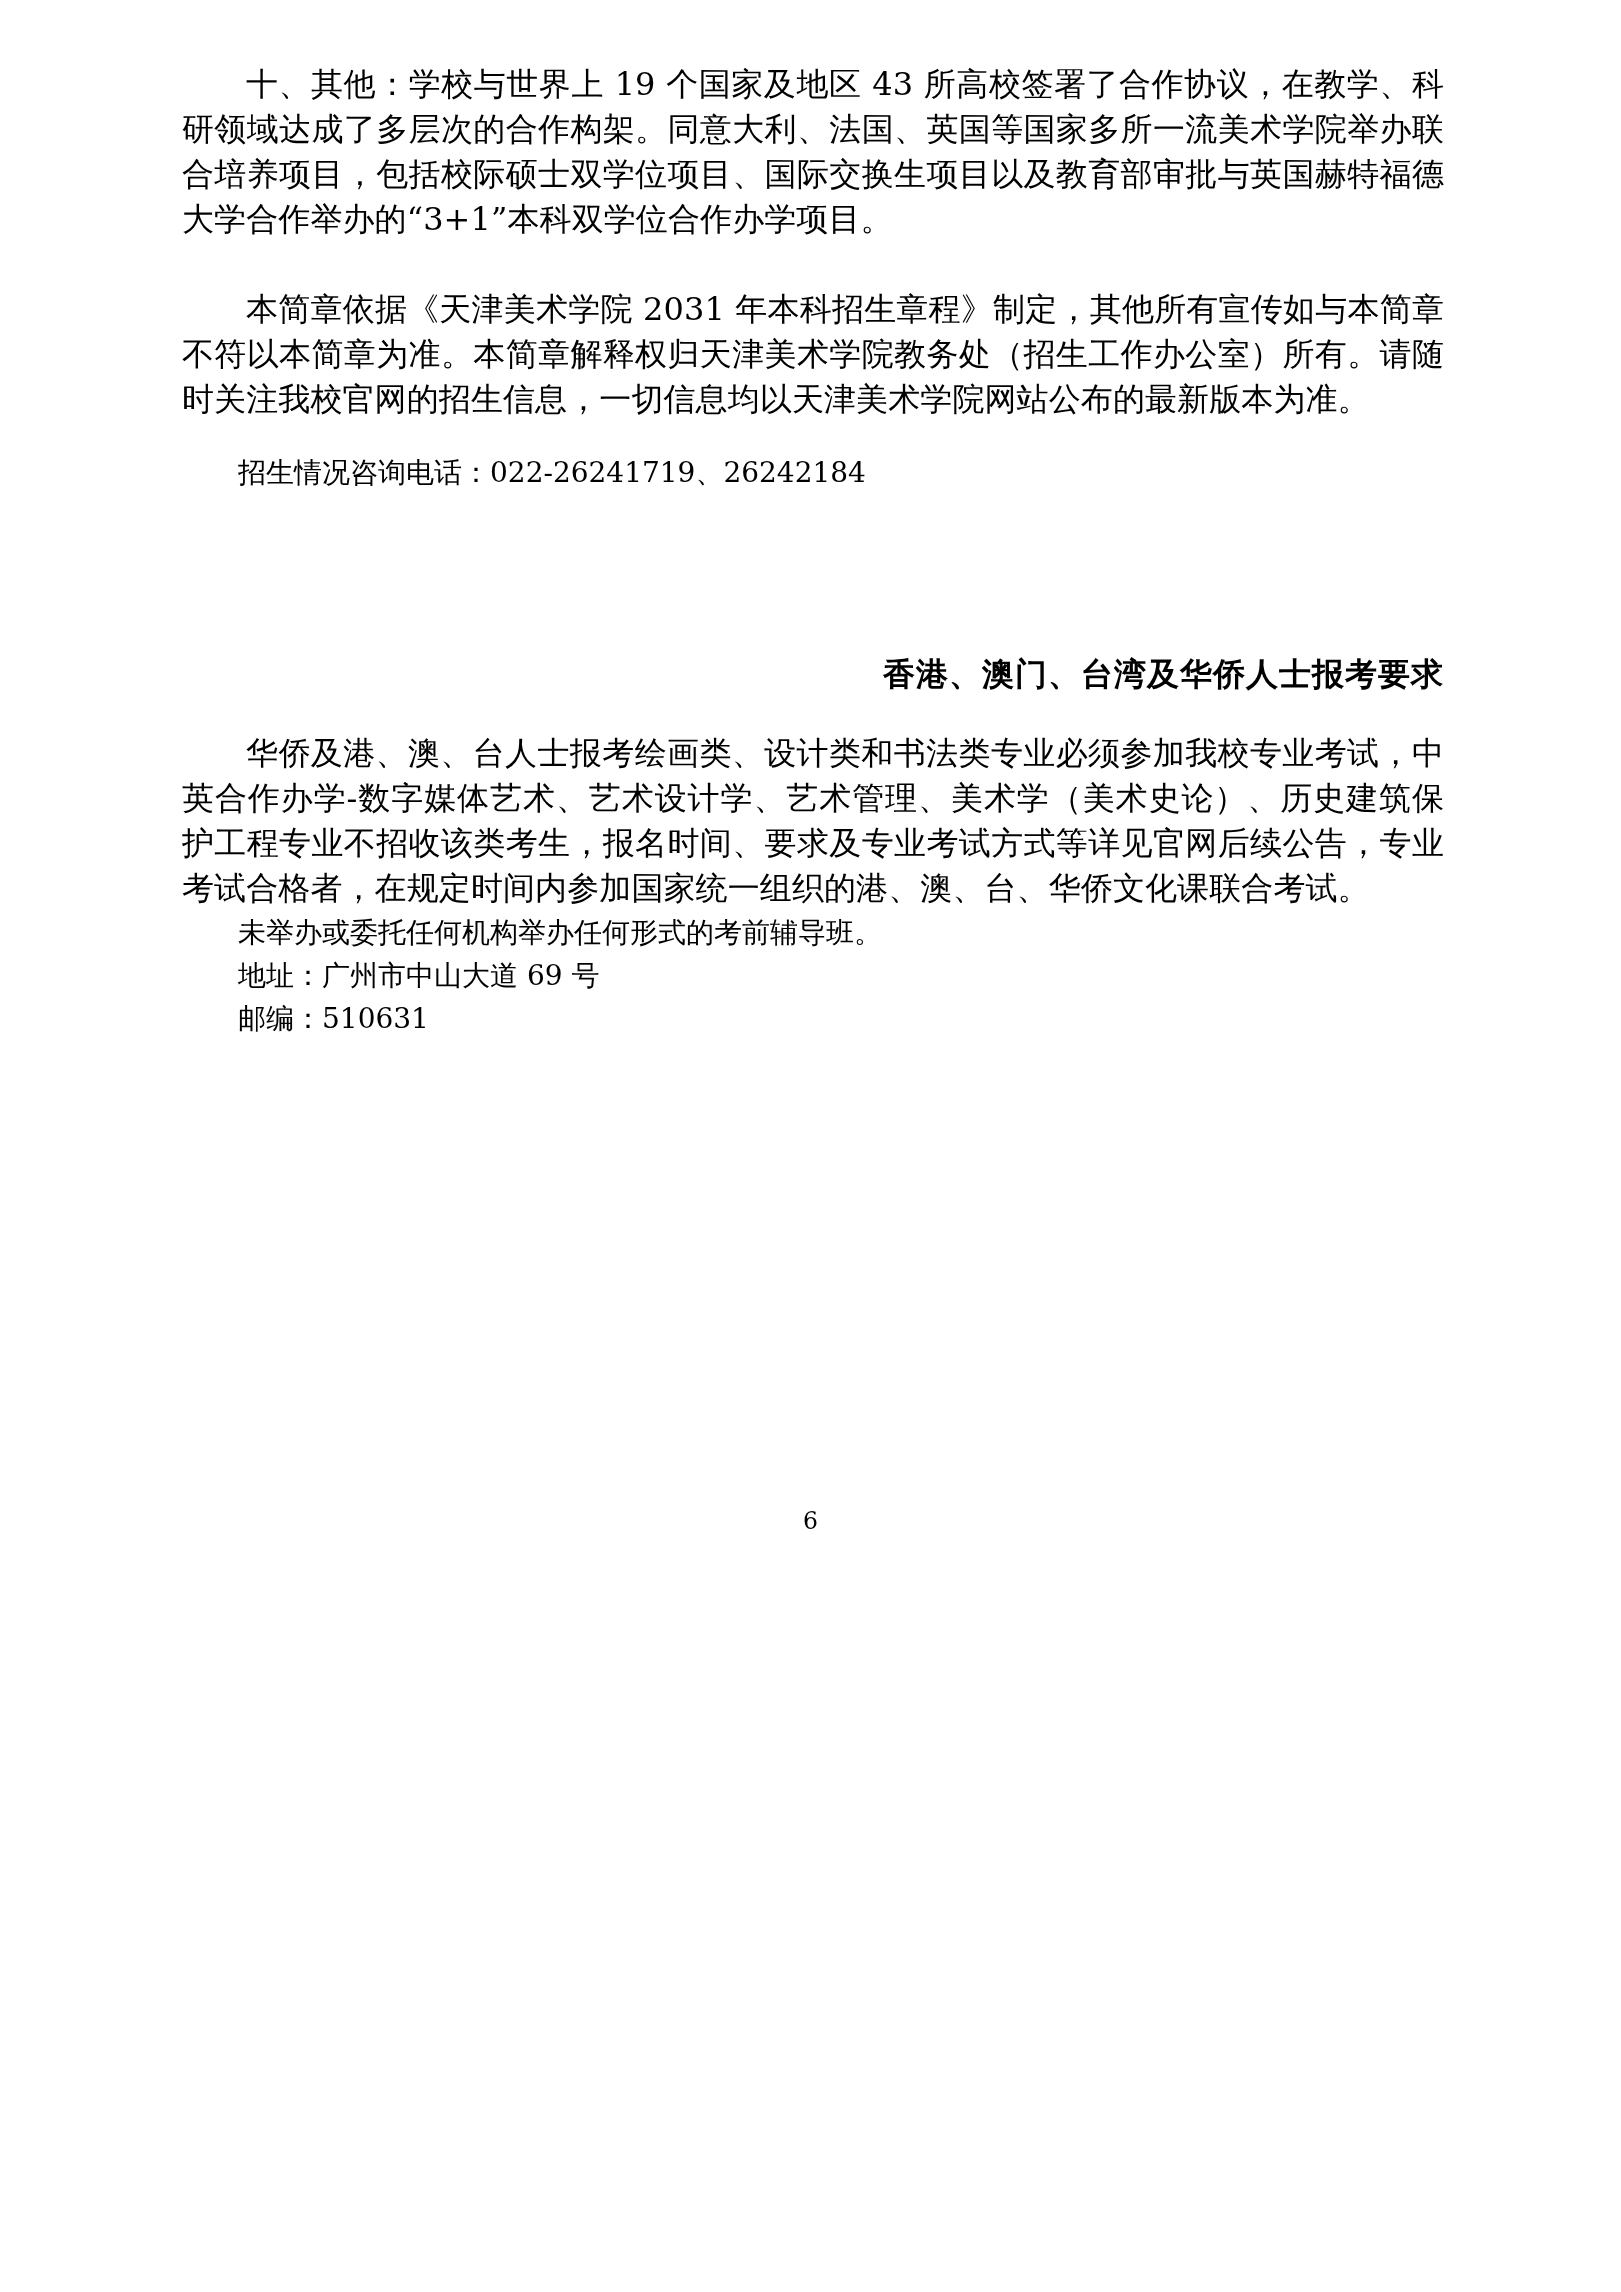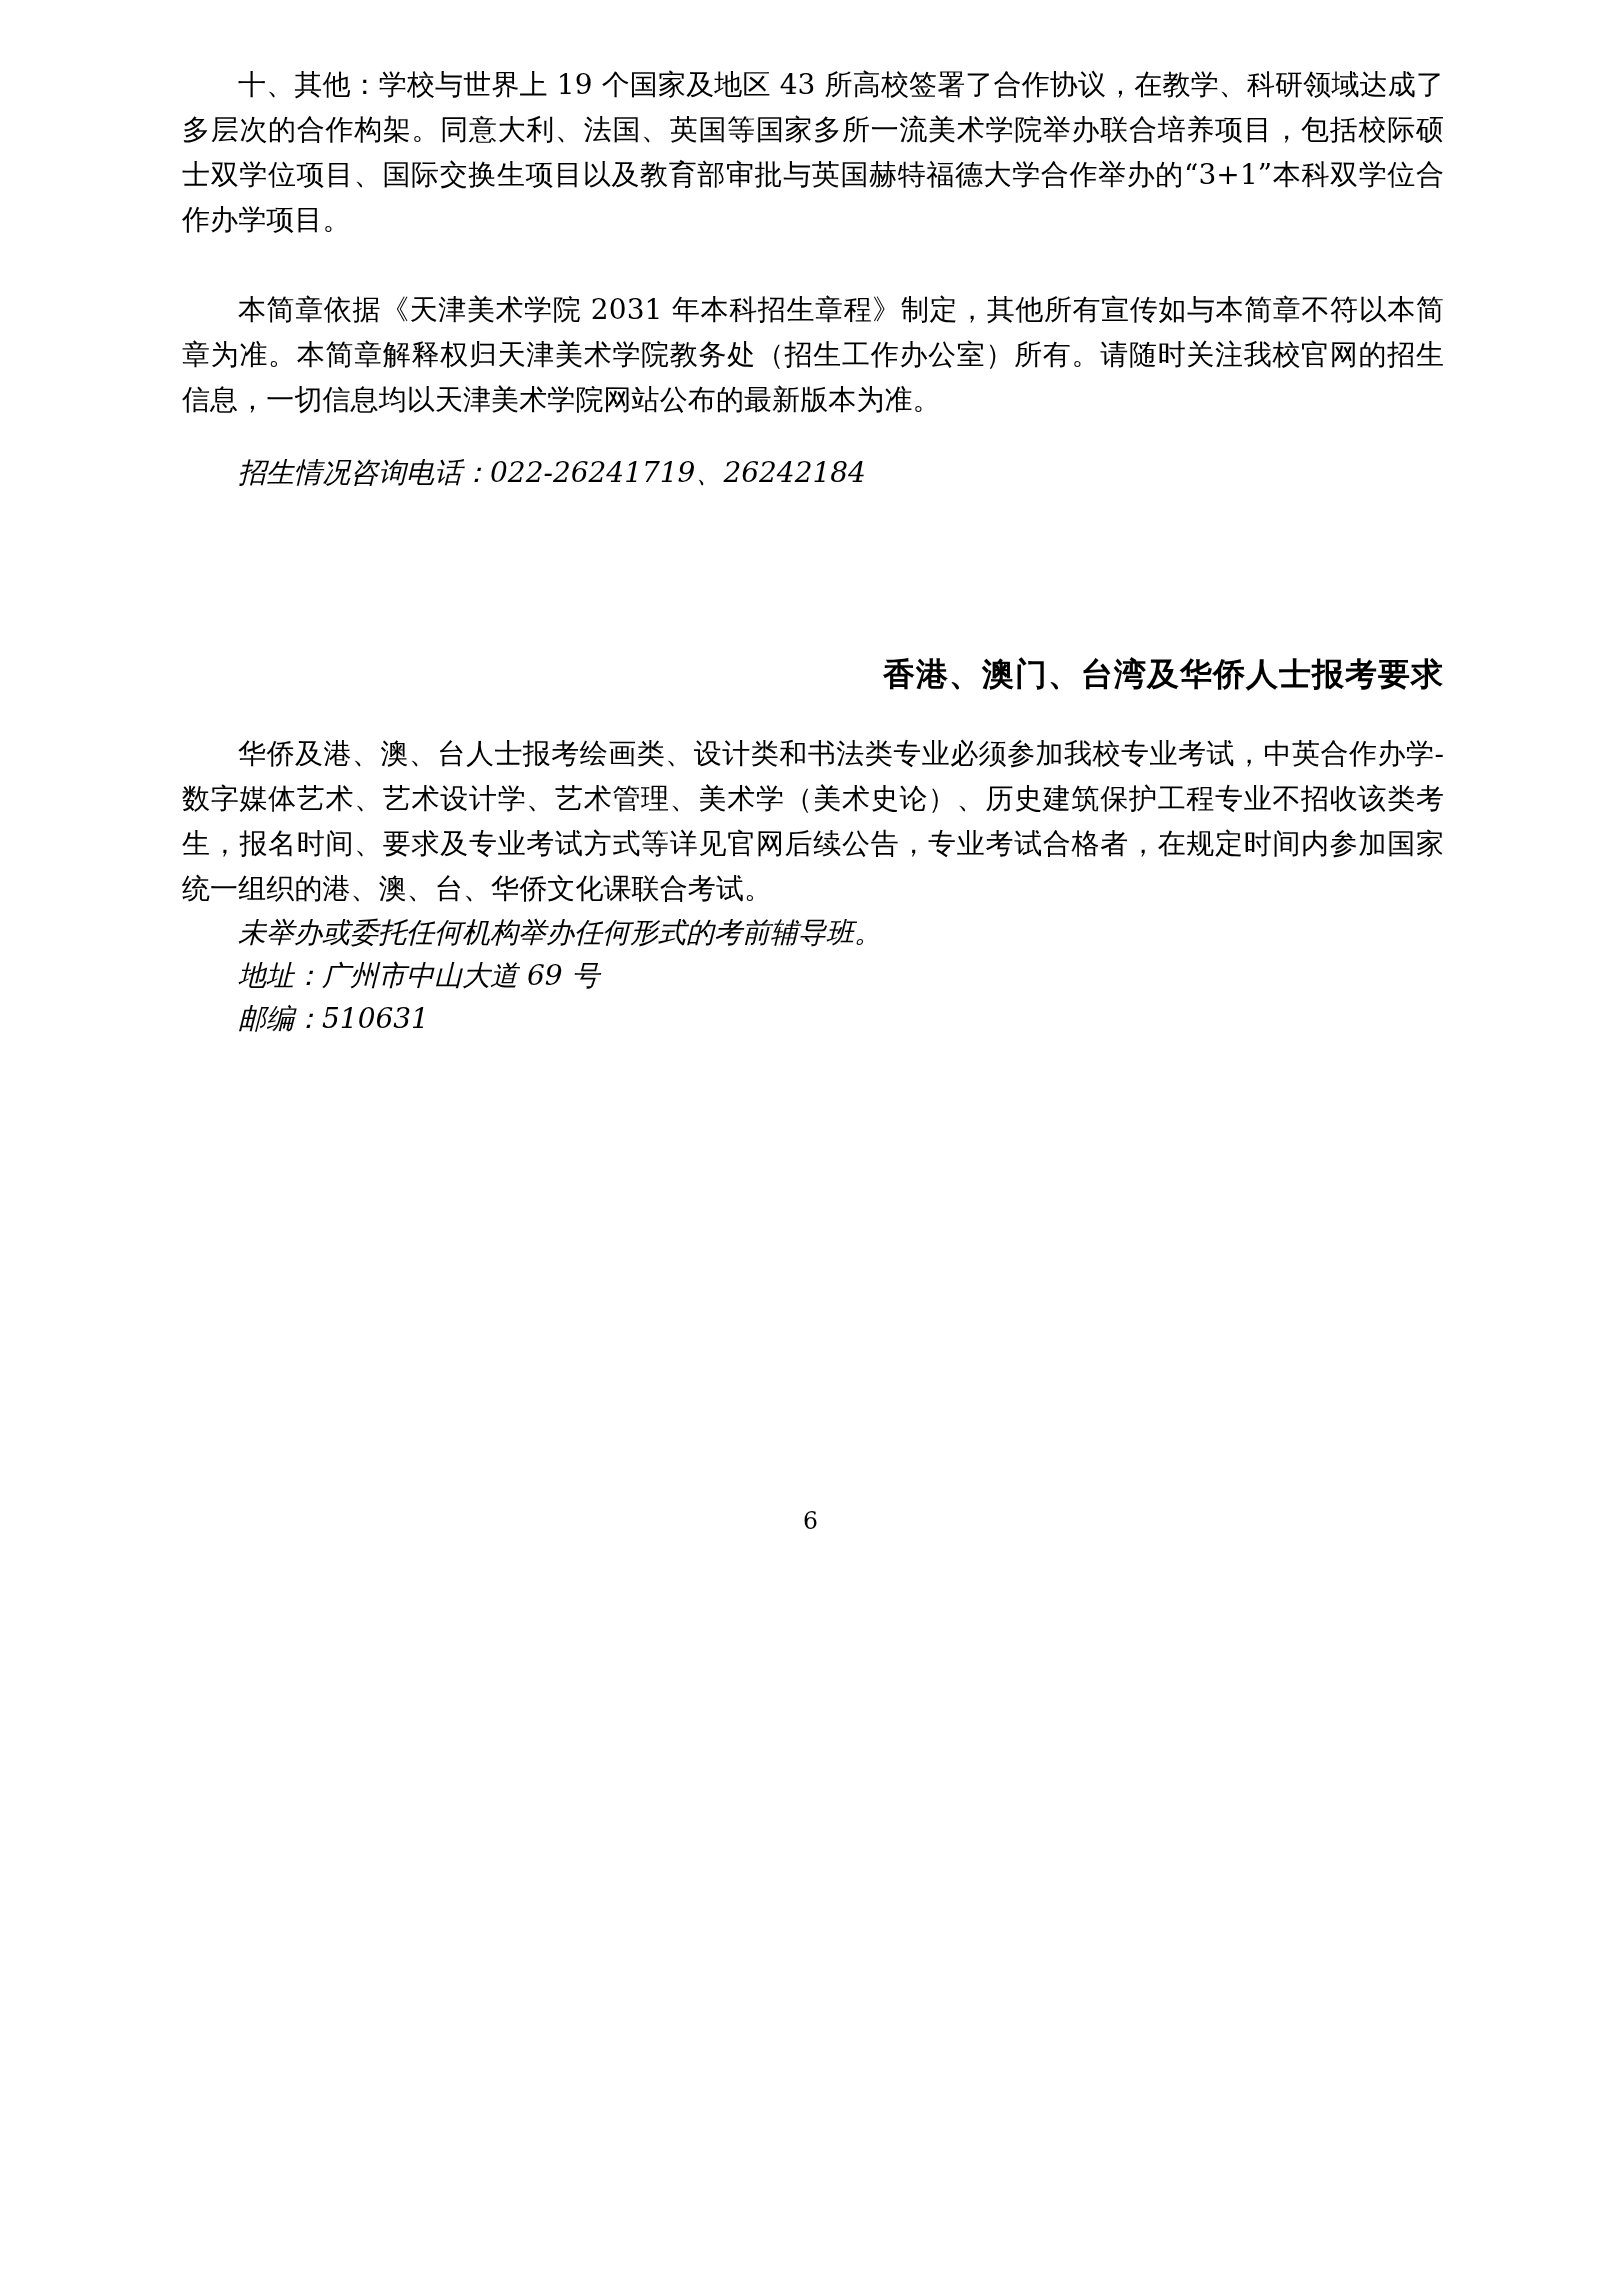--- a/index.html
+++ b/index.html
@@ -17,21 +17,21 @@
     overflow: hidden;
   }
   .content {
     position: absolute;
     left: 182px;
     top: 0;
     width: 1262px;
   }
   .para {
     font-family: "DejaVu Serif", "Liberation Serif", serif;
-    font-size: 28px;
+    font-size: 32px;
     line-height: 45px;
     color: #000000;
     text-align: justify;
     text-justify: inter-ideograph;
     margin: 0;
     text-indent: 2em;
     letter-spacing: 0.1px;
   }
   .para.bold {
     font-weight: bold;
@@ -55,21 +55,20 @@
     letter-spacing: 1px;
   }
 
   .contact-line {
     font-family: "DejaVu Serif", "Liberation Serif", serif;
     font-size: 28px;
     line-height: 43px;
     color: #000000;
     margin: 0;
     text-indent: 2em;
-    font-style: italic;
   }
 
   .page-number {
     position: absolute;
     left: 0;
     right: 0;
     top: 1507px;
     text-align: center;
     font-family: "DejaVu Serif", "Liberation Serif", serif;
     font-size: 23.5px;

